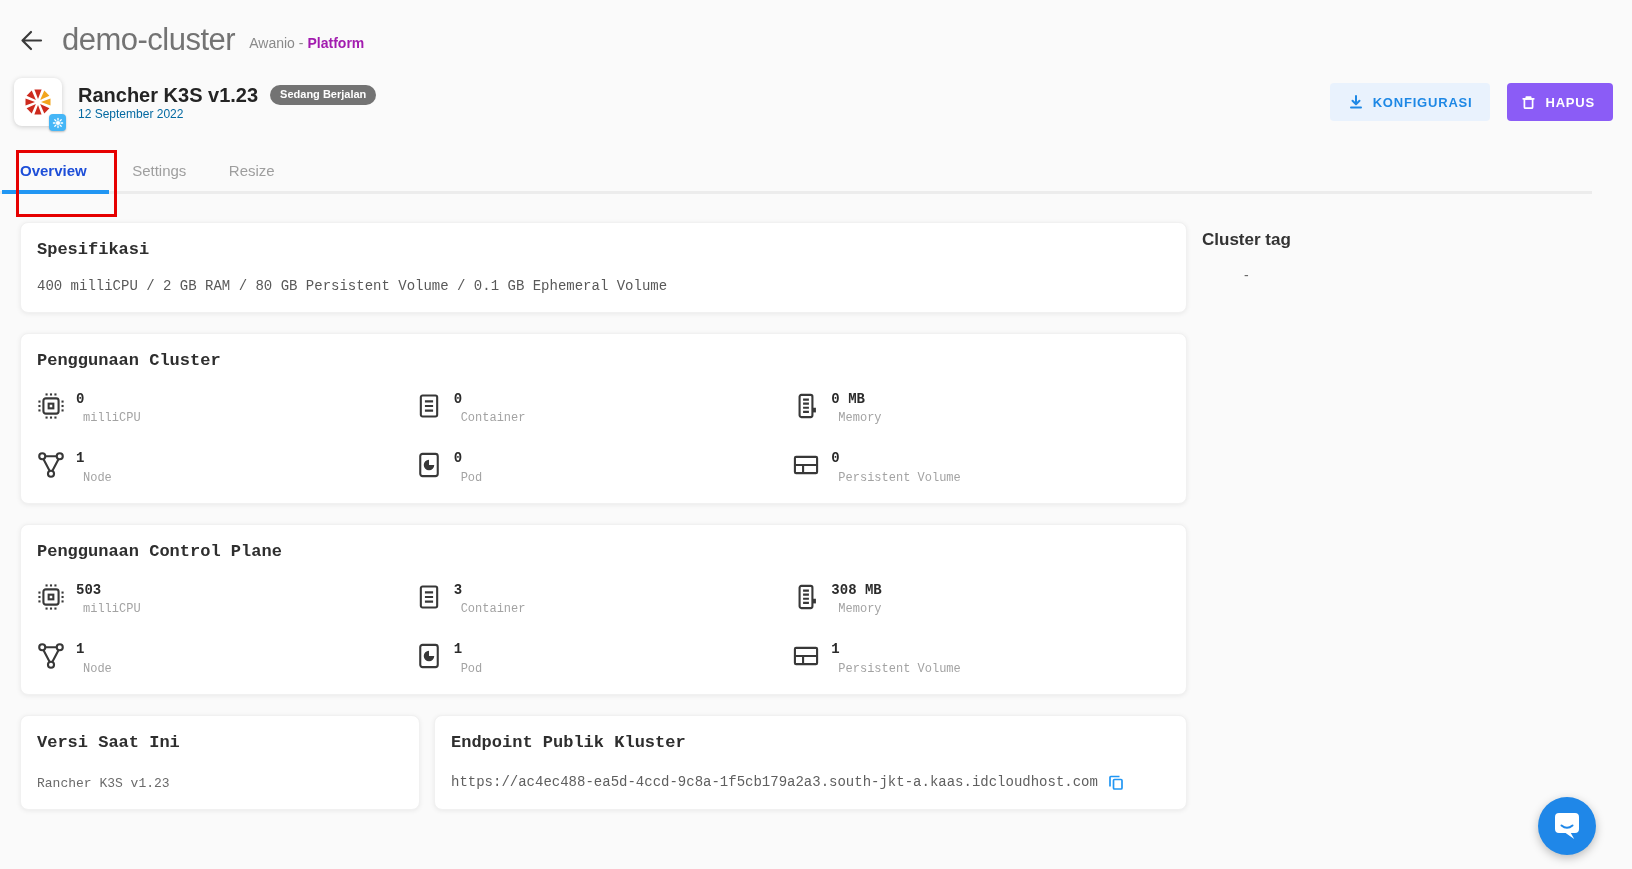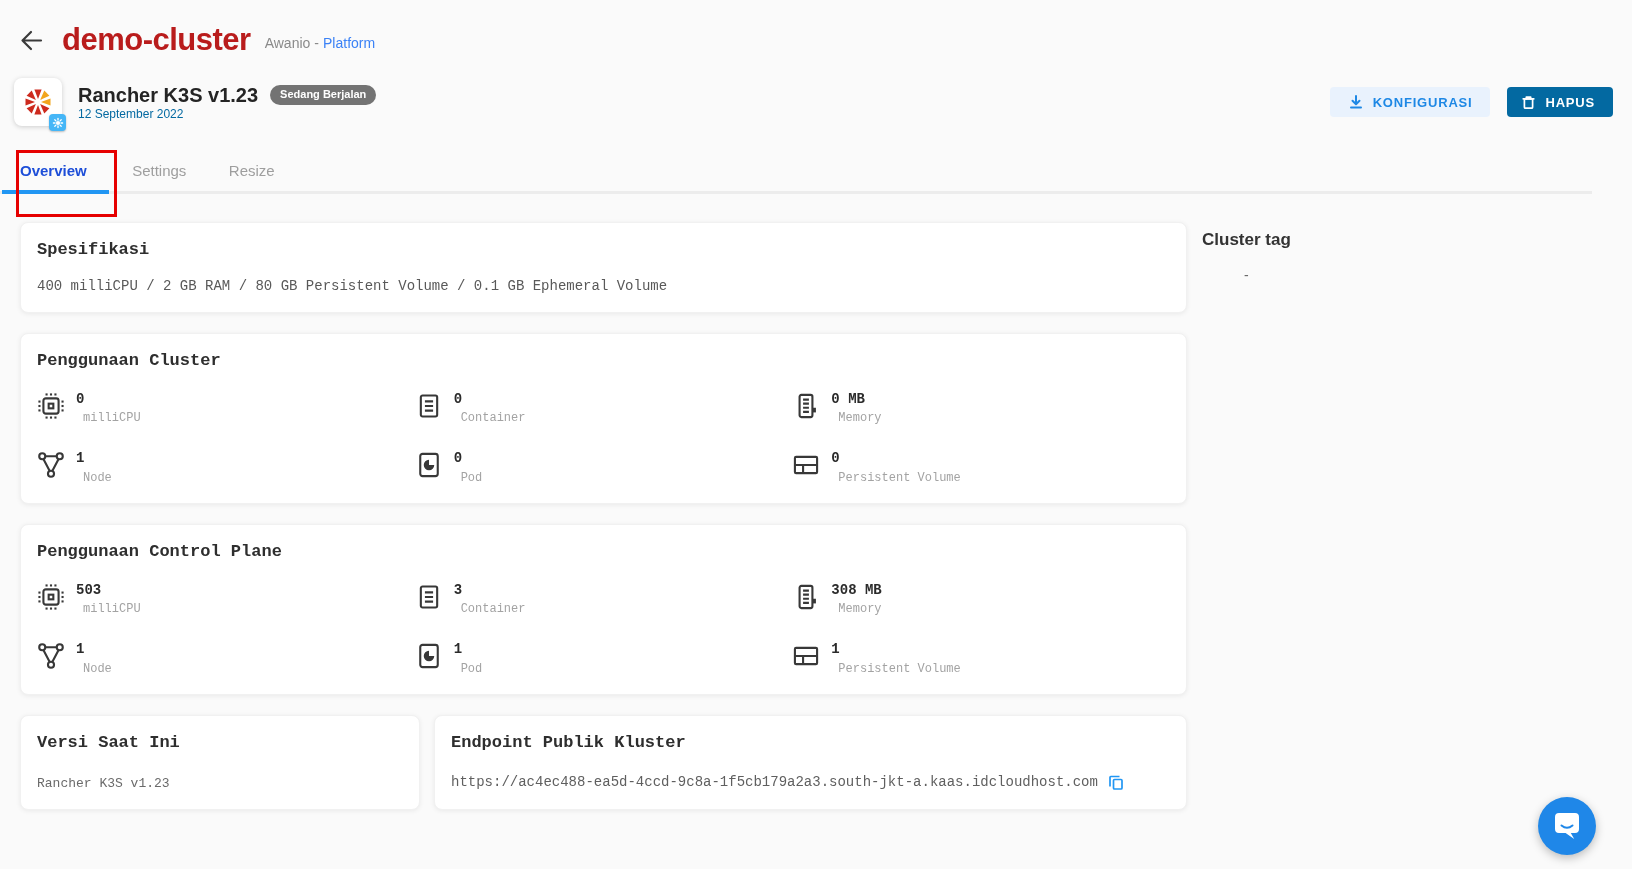--- a/index.html
+++ b/index.html
@@ -5,42 +5,42 @@
   html,body{margin:0;padding:0;}
   .page{
     position:relative; width:1632px; height:869px; overflow:hidden;
     background:#fafafa;
     font-family:"Liberation Sans", sans-serif;
     color:#2e2e2e;
   }
   
   .title-row{display:flex; align-items:center; padding:22px 0 0 18px;}
   .back-btn{background:none;border:none;cursor:pointer;padding:0;display:flex;align-items:center;}
-  .page-title{font-size:31px; font-weight:700; color:#b91c1c; margin:0 0 0 17px; letter-spacing:-0.5px;}
+  .page-title{font-size:31px; font-weight:400; color:#737373; margin:0 0 0 17px; letter-spacing:-0.5px;}
   .breadcrumb{align-self:flex-end; margin:0 0 7px 14px; font-size:14px; color:#8a8a8a;}
   .breadcrumb .sep{margin:0 4px;}
-  .breadcrumb .platform{color:#3b82f6; font-weight:400;}
+  .breadcrumb .platform{color:#a21caf; font-weight:700;}
 
   .cluster-row{display:flex; align-items:center; margin:20px 19px 0 14px;}
   .logo-card{position:relative; width:48px; height:48px; background:#fff; border-radius:8px;
     box-shadow:0 1px 5px rgba(0,0,0,0.18); display:flex; align-items:center; justify-content:center;}
   .logo-badge{position:absolute; right:-4px; bottom:-5px; width:17px; height:17px; background:#45b6f7;
     border-radius:4px; box-shadow:0 1px 2px rgba(0,0,0,0.25); display:flex; align-items:center; justify-content:center;}
   .cluster-info{margin-left:16px;}
   .name-row{display:flex; align-items:center; gap:12px;}
   .cluster-name{font-size:20px; font-weight:700; color:#242424; margin:0;}
   .status-badge{background:#737373; color:#fff; font-size:11px; font-weight:700;
     padding:4px 10px 5px; border-radius:11px; line-height:1;}
   .cluster-date{font-size:12px; color:#0369a1; }
   .header-actions{margin-left:auto; display:flex; gap:17px; align-items:center;}
-  .btn{border:none; cursor:pointer; height:30px; border-radius:4px; font-weight:700; font-size:13px;
+  .btn{border:none; cursor:pointer; height:38px; border-radius:4px; font-weight:700; font-size:13px;
     letter-spacing:0.8px; display:flex; align-items:center; gap:9px; padding:0 18px;
     font-family:"Liberation Sans", sans-serif;}
   .btn-config{background:#e9f2fd; color:#1e88e5;}
-  .btn-delete{background:#0369a1; color:#fff;padding-left:14px;}
+  .btn-delete{background:#8b5cf6; color:#fff;padding-left:14px;}
 
   
   .tabs{position:relative; margin-top:26px; width:1590px; border-bottom:3px solid #ececec; padding-left:2px;}
   .tab{display:inline-block; padding:10px 19px 12px; font-size:15px; color:#9e9e9e; cursor:pointer; position:relative;}
   .tab.first{padding-left:18px; padding-right:22px;}
   .tab.active{color:#1d4ed8; font-weight:700;}
   .tab.active::after{content:""; position:absolute; left:0; right:0; bottom:-3px; height:4px; background:#2196f3;}
   .annotation-box{position:absolute; left:16px; top:150px; width:95px; height:61px;
     border:3px solid #e60000; z-index:9; pointer-events:none;}
 

